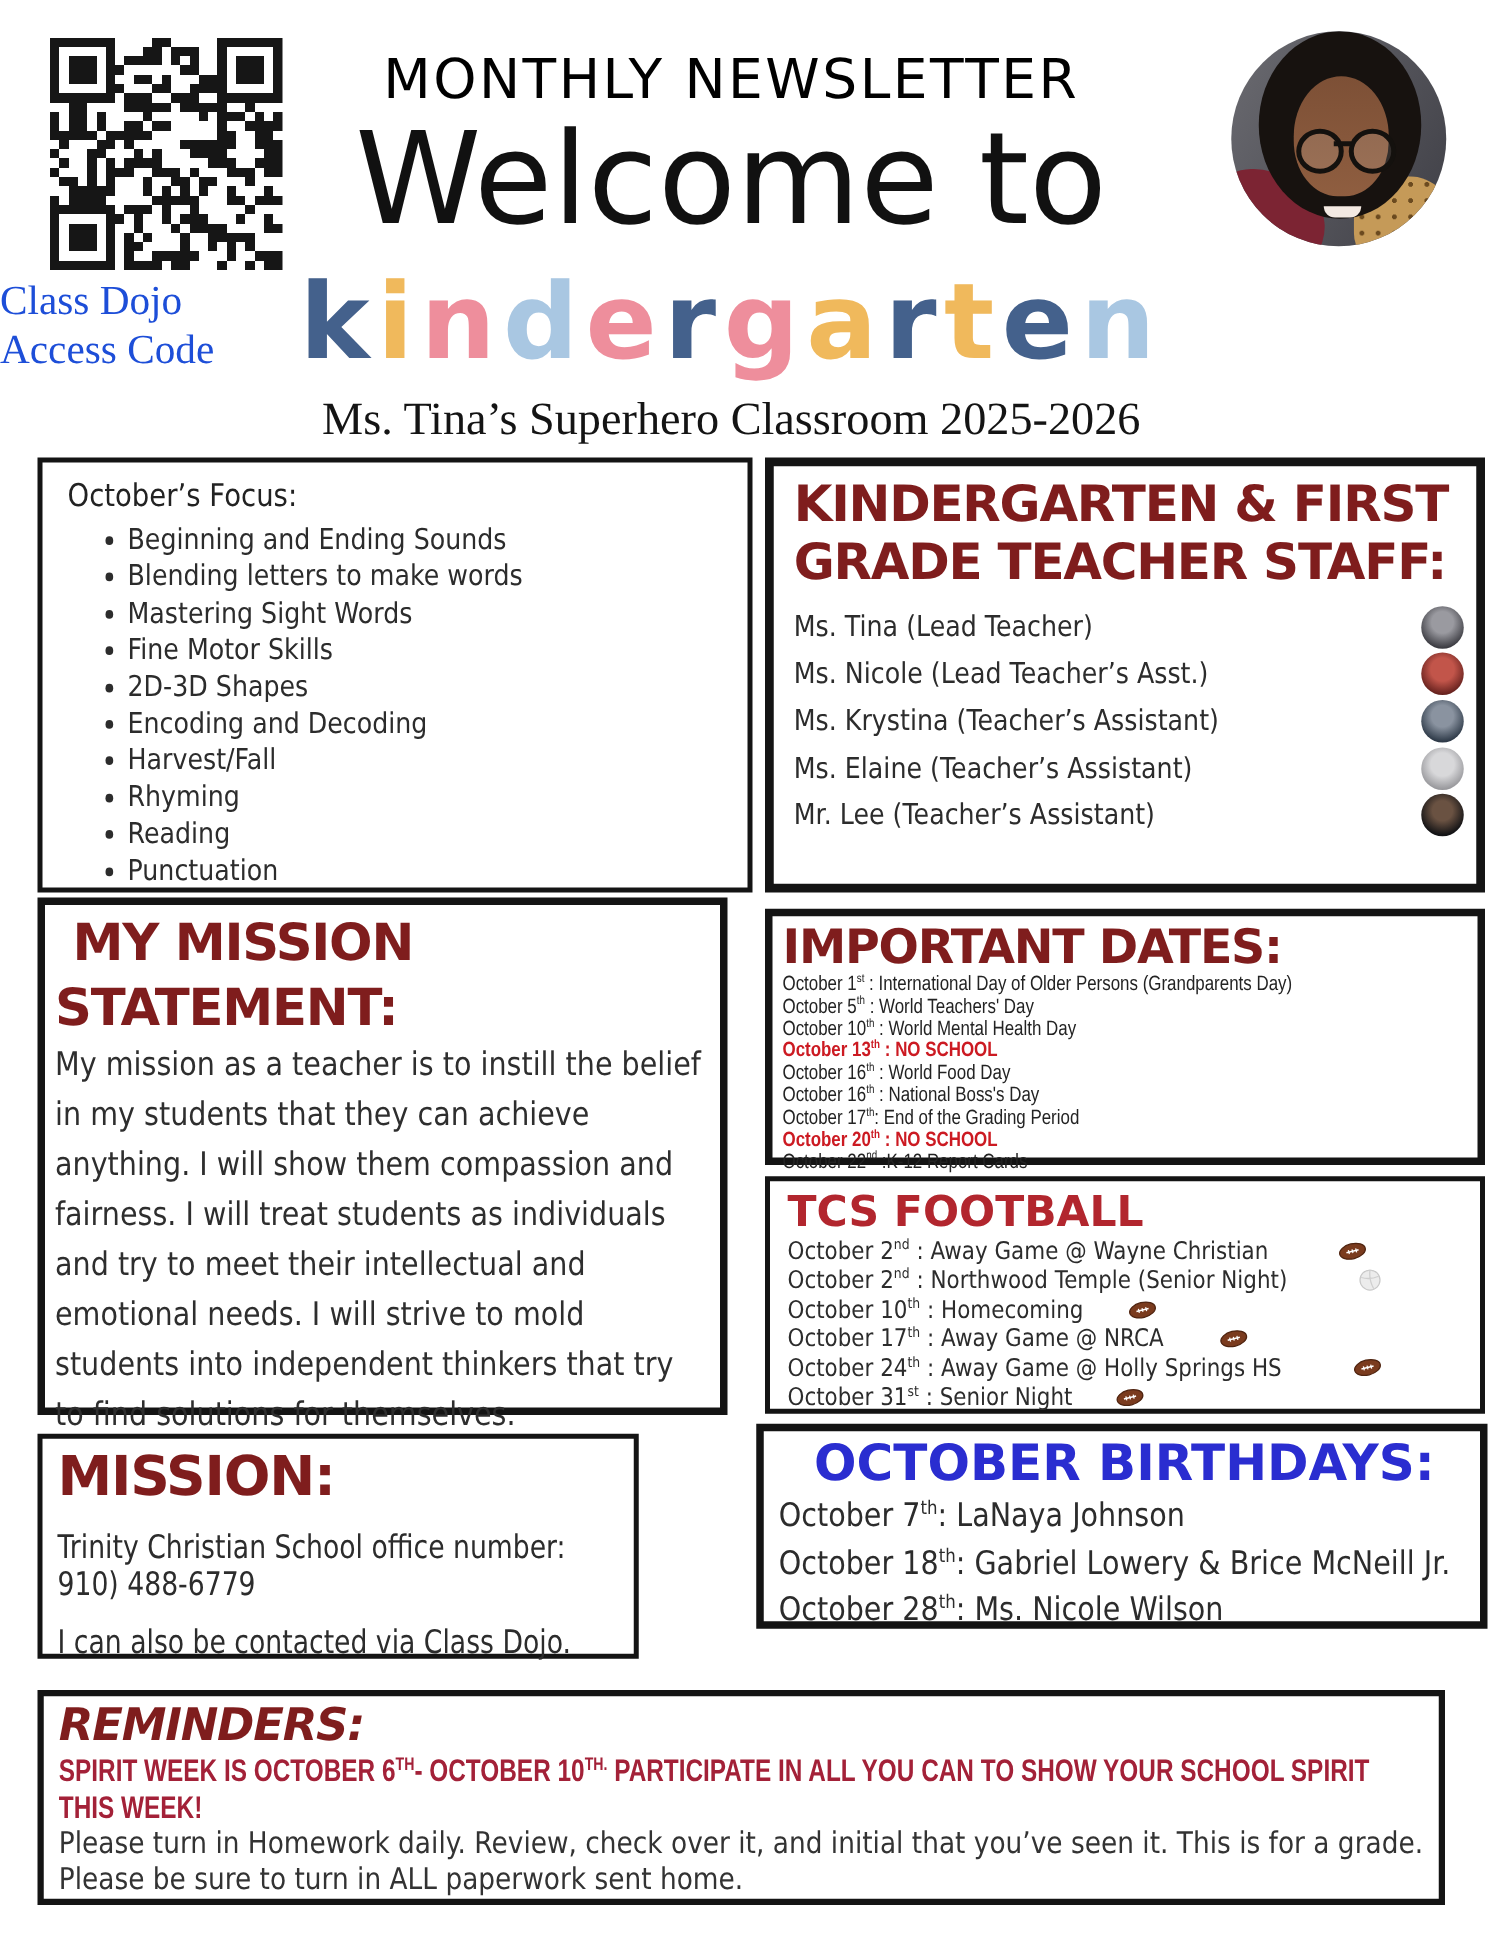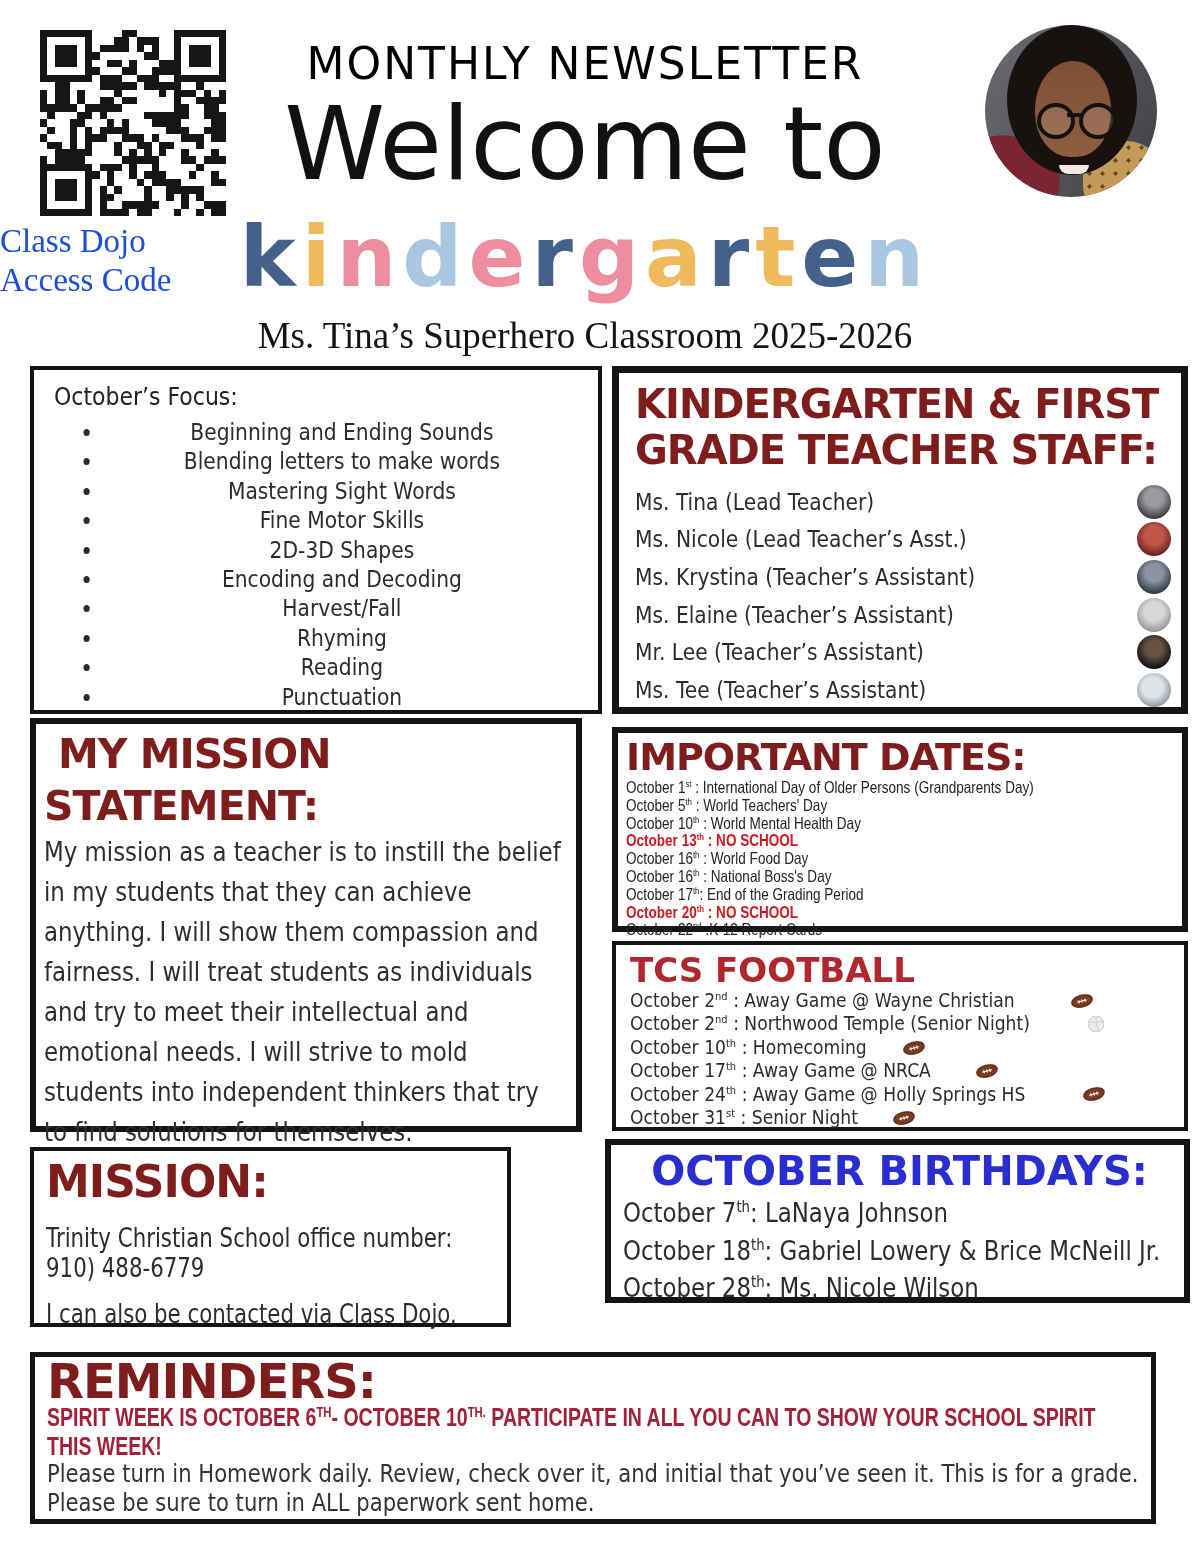--- a/index.html
+++ b/index.html
@@ -24,21 +24,21 @@
   #photo .scarf{position:absolute;left:98px;top:116px;width:80px;height:80px;border-radius:45%;background-color:#c59a58;background-image:radial-gradient(#6b4a1f 22%,transparent 23%);background-size:13px 13px;}
   #photo .hair{position:absolute;left:22px;top:0px;width:130px;height:150px;border-radius:50%;background:#17120f;}
   #photo .face{position:absolute;left:50px;top:36px;width:76px;height:96px;border-radius:50% 50% 46% 46%;background:linear-gradient(#7d5036,#8f5e40);}
   #photo .glass{position:absolute;top:78px;width:30px;height:28px;border:4px solid #14110e;border-radius:50%;background:rgba(255,255,255,.12);}
   #photo .gl{left:52px;} #photo .gr{left:94px;}
   #photo .bridge{position:absolute;left:82px;top:88px;width:14px;height:4px;background:#14110e;}
   #photo .smile{position:absolute;left:74px;top:140px;width:30px;height:9px;background:#f3e9e2;border-radius:0 0 10px 10px;}
   
   #box-focus{left:30px;top:366px;width:572px;height:348px;border-width:4px;padding:12px 16px 8px 20px;}
   #box-focus .title{font-size:24px;line-height:30px;margin-bottom:6px;}
-  #box-focus ul{margin:0;padding-left:48px;text-align:center;}
+  #box-focus ul{margin:0;padding-left:48px;}
   #box-focus li{font-size:23px;line-height:29.4px;color:#2c2c2c;}
   #box-staff{left:612px;top:366px;width:576px;height:348px;border-width:7px;padding:8px 10px 4px 16px;}
   #box-staff .title{font-size:40px;line-height:46px;margin-bottom:10px;}
   .member{display:flex;align-items:center;height:37.6px;font-size:23px;color:#2c2c2c;}
   .member .name{white-space:nowrap;}
   .avatar{width:34px;height:34px;border-radius:50%;margin-left:5px;flex:0 0 auto;}
   .av0{background:radial-gradient(circle at 50% 38%,#9a9aa0 0 32%,#3c3c42 75%);}
   .av1{background:radial-gradient(circle at 50% 40%,#c2554a 0 35%,#5e1d1a 78%);}
   .av2{background:radial-gradient(circle at 50% 38%,#8a93a0 0 32%,#2e3a48 75%);}
   .av3{background:radial-gradient(circle at 50% 40%,#d8d8da 0 35%,#8f8f93 80%);}
@@ -56,21 +56,21 @@
   .fb-item{font-size:19.5px;line-height:23.4px;color:#2c2c2c;white-space:nowrap;display:flex;align-items:center;}
   .fb-item svg{margin-left:3px;}
   #box-contact{left:30px;top:1147px;width:481px;height:180px;border-width:4px;padding:6px 10px 0 12px;}
   #box-contact .title{font-size:44px;line-height:50px;margin-bottom:16px;}
   #box-contact .line{font-size:26px;line-height:30px;color:#2c2c2c;}
   #box-contact .line3{margin-top:16px;}
   #box-birthdays{left:605px;top:1139px;width:585px;height:164px;border-width:6px;padding:2px 8px 0 12px;}
   #box-birthdays .title{font-size:40px;line-height:48px;color:#2a2dd0;letter-spacing:0;text-align:center;}
   .bd-item{font-size:26px;line-height:37.5px;color:#2c2c2c;white-space:nowrap;}
   #box-reminders{left:30px;top:1352px;width:1126px;height:172px;border-width:5px;padding:2px 12px 0 12px;}
-  #box-reminders .title{font-size:48px;line-height:44px;}
+  #box-reminders .title{font-size:36px;line-height:44px;font-style:italic;}
   #spirit{font-family:"Liberation Sans",sans-serif;font-weight:700;color:#a32138;font-size:25px;line-height:28.5px;transform:scaleX(.78);transform-origin:left top;width:128%;}
   .rem-body{font-size:24px;line-height:29px;color:#333;}
 </style>
 </head>
 <body>
 
 <div class="abs" id="qr">
   <svg id="qr-svg" viewBox="0 0 25 25" shape-rendering="crispEdges">
       <rect x="0" y="0" width="1" height="1" fill="#161616"></rect>
       <rect x="1" y="0" width="1" height="1" fill="#161616"></rect>
@@ -454,24 +454,20 @@
       <span class="avatar av2"></span>
   </div>
   <div class="member">
     <span class="name condense">Ms. Elaine (Teacher’s Assistant)</span>
       <span class="avatar av3"></span>
   </div>
   <div class="member">
     <span class="name condense">Mr. Lee (Teacher’s Assistant)</span>
       <span class="avatar av4"></span>
   </div>
-  <div class="member">
-    <span class="name condense">Ms. Tee (Teacher’s Assistant)</span>
-      <span class="avatar av5"></span>
-  </div>
 </div>
 
 <div class="box" id="box-mission">
   <div class="title chunky">MY MISSION STATEMENT:</div>
   <div class="body condense">My mission as a teacher is to instill the belief in my students that they can achieve anything. I will show them compassion and fairness. I will treat students as individuals and try to meet their intellectual and emotional needs. I will strive to mold students into independent thinkers that try to find solutions for themselves.</div>
 </div>
 
 <div class="box" id="box-dates">
   <div class="title chunky">IMPORTANT DATES:</div>
   <div class="date-item condense82"><span>October 1</span><span class="sup">st</span><span> : International Day of Older Persons (Grandparents Day)</span></div>

